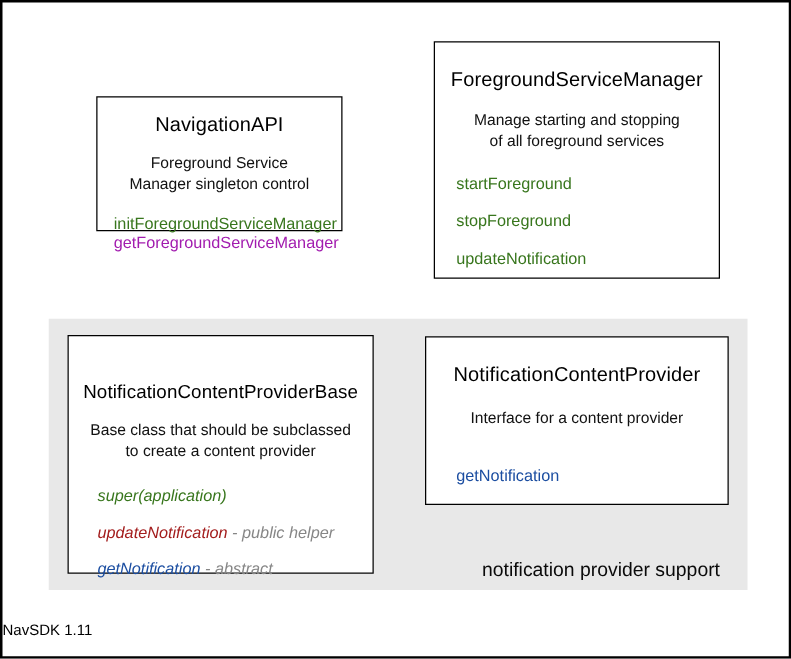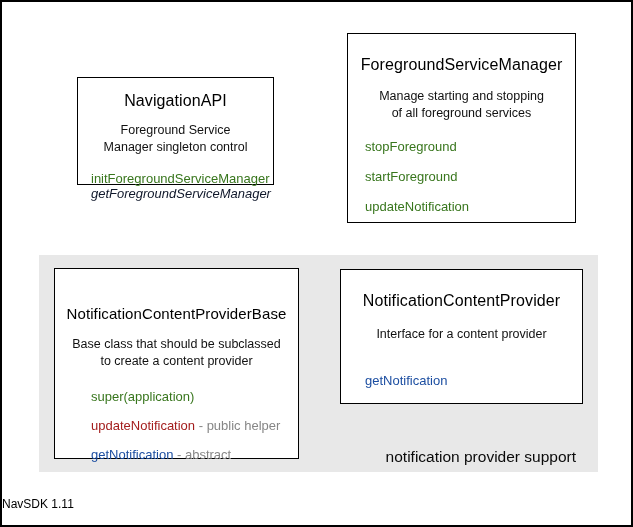--- a/index.html
+++ b/index.html
@@ -47,21 +47,21 @@
     line-height:1.32;
     color:#111111;
   }
   .d-m1 { margin-top:12px; }
   .d-m2 { margin-top:14px; }
   .d-m3 { margin-top:16px; }
 
   .methods { display:flex; flex-direction:column; font-size:13px; }
   .m-nav  { margin-top:16px; padding-left:13px; }
   .m-fsm  { margin-top:18px; padding-left:17px; gap:15px; }
-  .m-base { margin-top:20px; padding-left:36px; gap:14px; }
+  .m-base { margin-top:20px; padding-left:23px; gap:14px;font-style:italic; }
   .m-prov { margin-top:30px; padding-left:24px; gap:14px; }
   .method { white-space:nowrap; }
 
   .panel-label {
     position:absolute;
     right:22px; bottom:6px;
     font-size:15.5px;
     color:#0a0a0a;
   }
   .footer-label {
@@ -81,37 +81,37 @@
     <div class="box-title t-pad-sm">NavigationAPI</div>
     <div class="box-desc d-m1">
       <div>Foreground Service</div>
       <div>Manager singleton control</div>
     </div>
     <div class="methods m-nav">
       <div class="method">
         <span style="color: rgb(56, 118, 29);">initForegroundServiceManager</span>
       </div>
       <div class="method">
-        <span style="color: #0f172a; font-style: italic;">getForegroundServiceManager</span>
+        <span style="color: #a21caf;">getForegroundServiceManager</span>
       </div>
     </div>
   </div>
 
   <div class="class-box box-foreground-manager">
     <div class="box-title t-pad-lg">ForegroundServiceManager</div>
     <div class="box-desc d-m2">
       <div>Manage starting and stopping</div>
       <div>of all foreground services</div>
     </div>
     <div class="methods m-fsm">
       <div class="method">
-        <span style="color: rgb(56, 118, 29);">stopForeground</span>
+        <span style="color: rgb(56, 118, 29);">startForeground</span>
       </div>
       <div class="method">
-        <span style="color: rgb(56, 118, 29);">startForeground</span>
+        <span style="color: rgb(56, 118, 29);">stopForeground</span>
       </div>
       <div class="method">
         <span style="color: rgb(56, 118, 29);">updateNotification</span>
       </div>
     </div>
   </div>
 
   <div class="gray-panel" style="background: rgb(232, 232, 232);">
 
     <div class="class-box box-provider-base">

